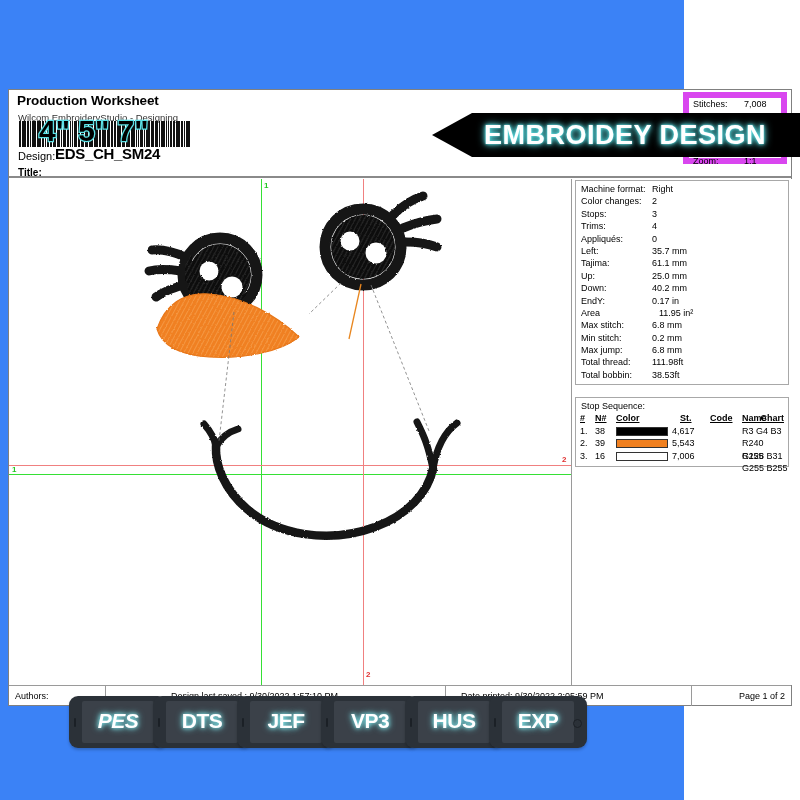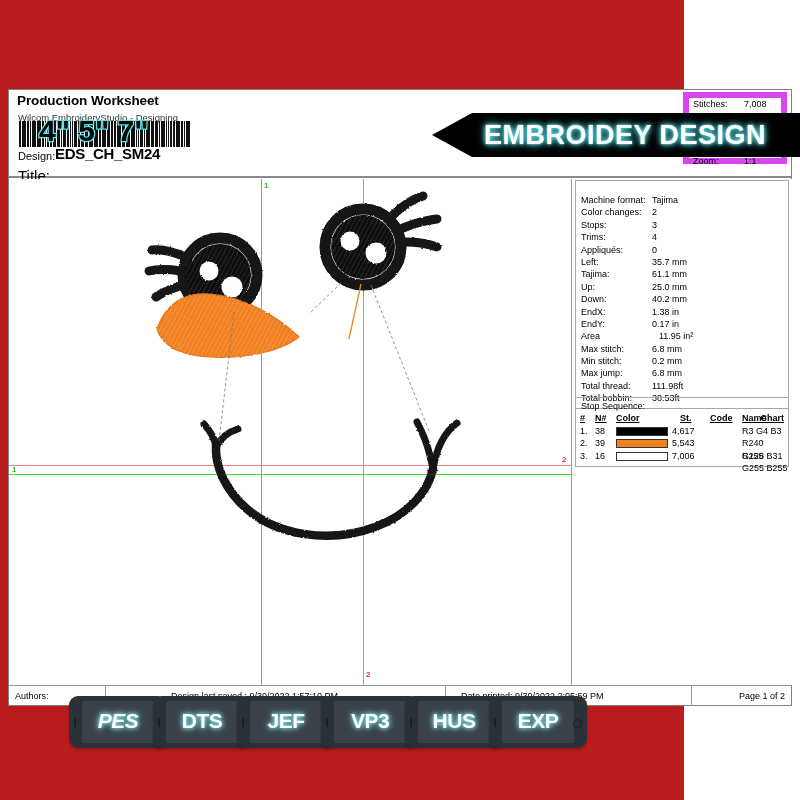--- a/index.html
+++ b/index.html
@@ -5,21 +5,21 @@
   html, body {
     margin: 0; padding: 0;
     width: 800px; height: 800px;
     background: #ffffff;
     font-family: "Liberation Sans", sans-serif;
     overflow: hidden;
   }
   #page {
     position: relative;
     width: 684px; height: 800px;
-    background: #b91c1c;
+    background: #3b82f6;
   }
 
   
   #worksheet {
     position: absolute;
     left: 8px; top: 89px;
     width: 784px; height: 617px;
     border: 1px solid #808080;
     box-sizing: border-box;
     background: #ffffff;
@@ -62,21 +62,21 @@
     position: absolute; left: 9px; top: 60px;
     font-size: 11px; color: #000;
   }
   #design-val {
     position: absolute; left: 46px; top: 55px;
     font-size: 15px; font-weight: bold; color: #000;
     letter-spacing: -0.3px;
   }
   #title-row {
     position: absolute; left: 9px; top: 77px;
-    font-size: 15px; color: #000;
+    font-size: 10px; color: #000; font-weight: bold;
   }
 
   
   .hdr-box {
     position: absolute;
     right: 4px;
     border: 6px solid #d946ef;
     box-sizing: border-box;
     font-size: 9px; color: #000;
     background: #fff;
@@ -133,21 +133,21 @@
     left: 563px; top: 89px;
     width: 221px; height: 506px;
     box-sizing: border-box;
     background: #fff;
   }
   #info-list {
     position: absolute; left: 3px; top: 1px;
     width: 214px;
     border: 1px solid #a8a8a8;
     box-sizing: border-box;
-    padding: 13px 0 3px 0;
+    padding: 2px 0 3px 0;
   }
   .inf {
     position: relative; height: 12.4px; line-height: 12.4px;
     font-size: 9px; color: #000;
   }
   .inf .k { position: absolute; left: 5px; }
   .inf .v { position: absolute; left: 76px; }
   .inf .v.ind { left: 83px; }
 
   #stopseq {
@@ -390,21 +390,21 @@
           <line x1="362" y1="106" x2="420" y2="252"></line>
         </g>
         <line x1="352" y1="105" x2="340" y2="160" stroke="#e8861f" stroke-width="1.3"></line>
       </svg>
     </div>
 
     <div id="info">
       <div id="info-list">
           <div class="inf">
             <span class="k">Machine format:</span>
-            <span class="v">Tajima</span>
+            <span class="v">Right</span>
           </div>
           <div class="inf">
             <span class="k">Color changes:</span>
             <span class="v">2</span>
           </div>
           <div class="inf">
             <span class="k">Stops:</span>
             <span class="v">3</span>
           </div>
           <div class="inf">
@@ -423,24 +423,20 @@
             <span class="k">Tajima:</span>
             <span class="v">61.1 mm</span>
           </div>
           <div class="inf">
             <span class="k">Up:</span>
             <span class="v">25.0 mm</span>
           </div>
           <div class="inf">
             <span class="k">Down:</span>
             <span class="v">40.2 mm</span>
-          </div>
-          <div class="inf">
-            <span class="k">EndX:</span>
-            <span class="v">1.38 in</span>
           </div>
           <div class="inf">
             <span class="k">EndY:</span>
             <span class="v">0.17 in</span>
           </div>
           <div class="inf">
             <span class="k">Area</span>
             <span class="v ind">11.95 in²</span>
           </div>
           <div class="inf">

